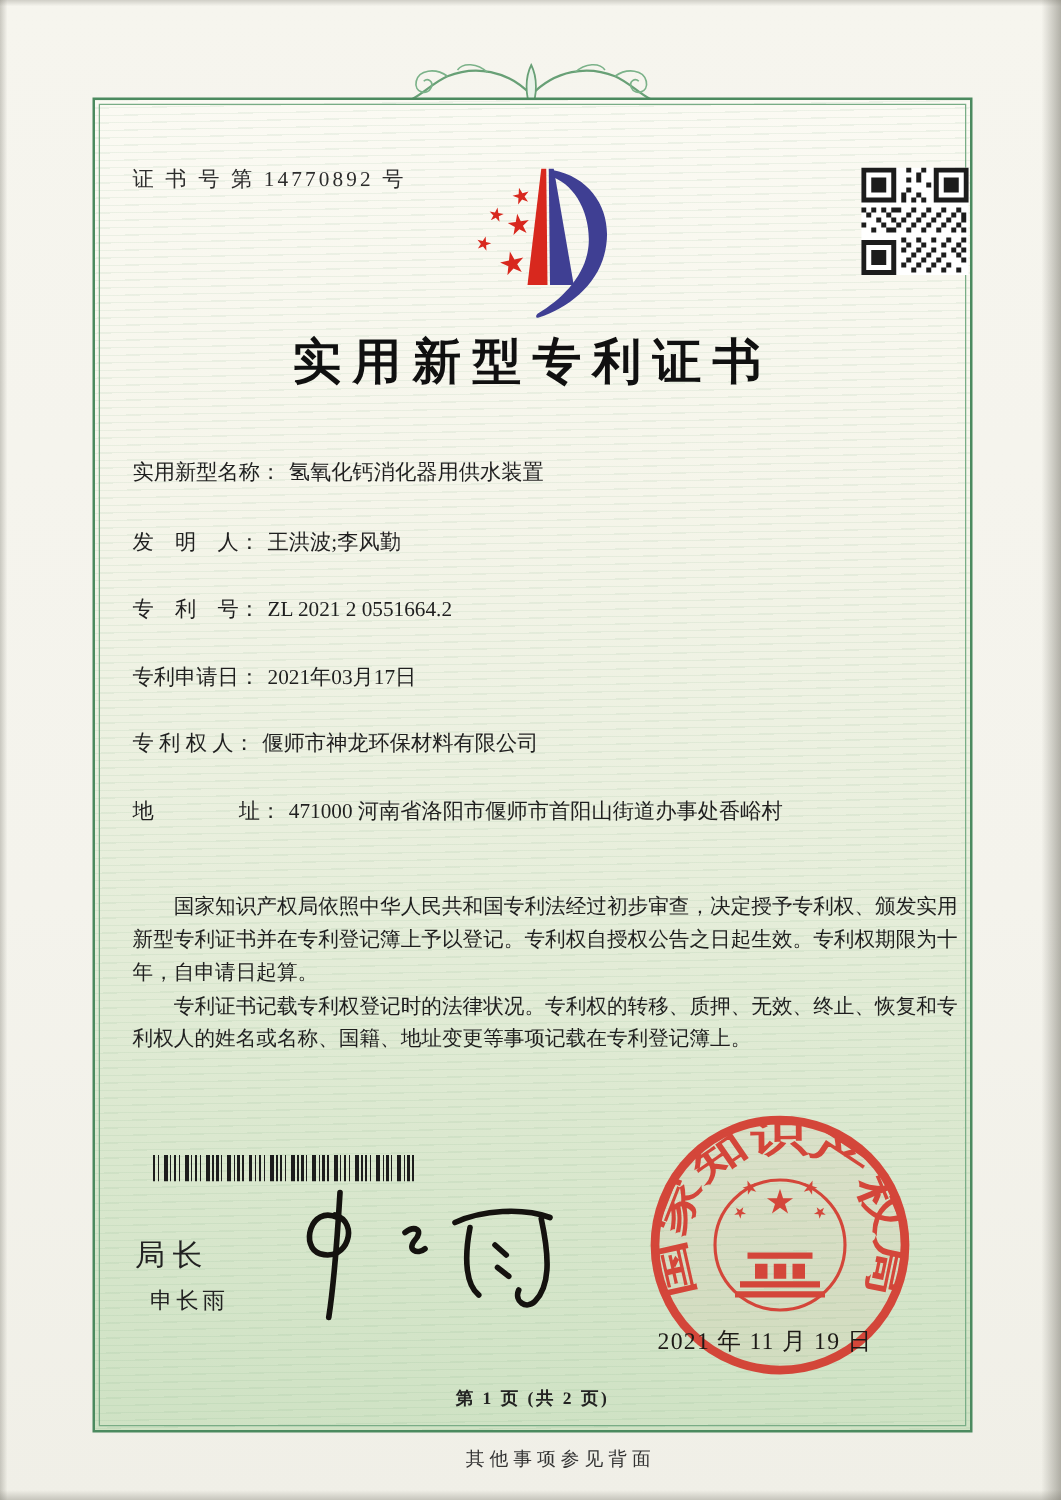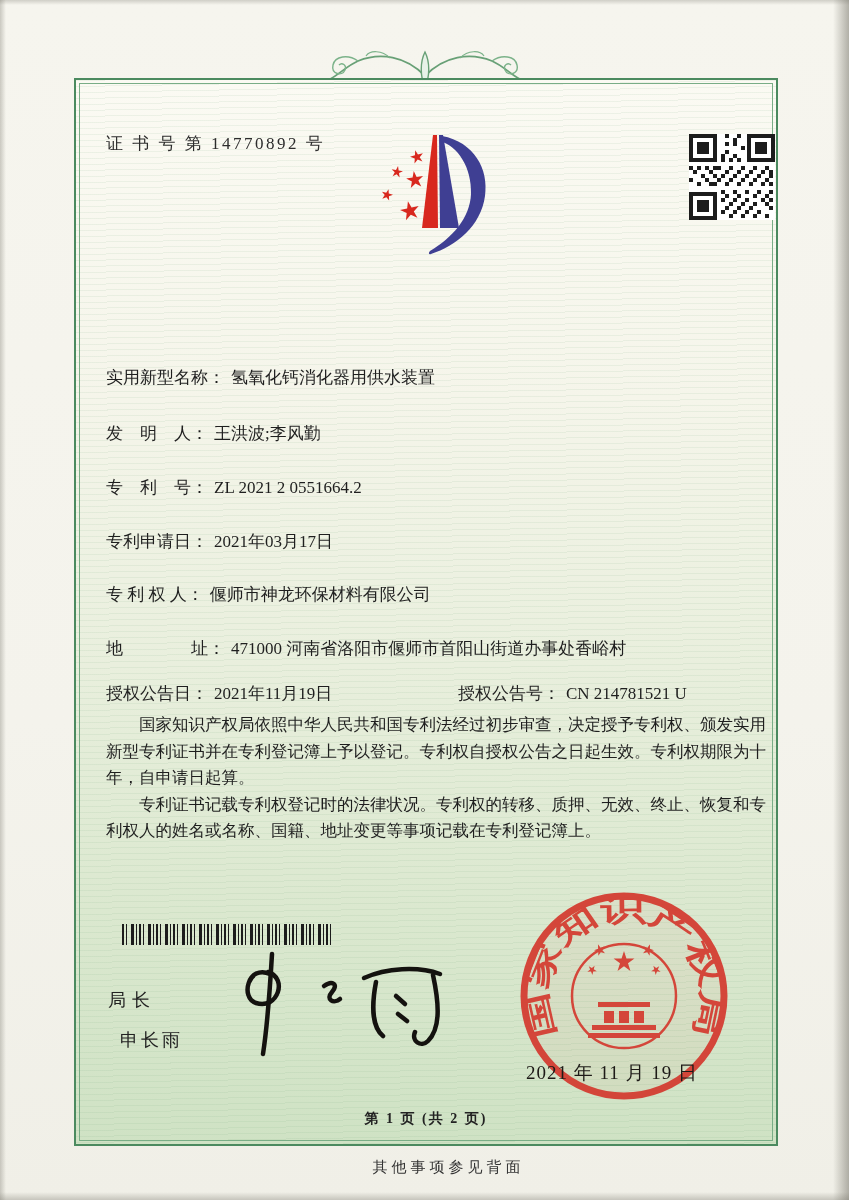--- a/index.html
+++ b/index.html
@@ -32,21 +32,21 @@
   .grant-pair{position:absolute;left:352px;top:0;}
   .paras{left:30px;top:632px;width:660px;font-size:16.5px;line-height:26.5px;
          color:#1e1e1e;text-align:justify;}
   .paras p{margin:0;text-indent:2em;}
   .barcode{left:46px;top:844px;width:212px;height:21px;
         background:repeating-linear-gradient(90deg,
           #1c1c1c 0px,#1c1c1c 2px,rgba(0,0,0,0) 2px,rgba(0,0,0,0) 4px,
           #1c1c1c 4px,#1c1c1c 5px,rgba(0,0,0,0) 5px,rgba(0,0,0,0) 9px,
           #1c1c1c 9px,#1c1c1c 12px,rgba(0,0,0,0) 12px,rgba(0,0,0,0) 14px,
           #1c1c1c 14px,#1c1c1c 15px,rgba(0,0,0,0) 15px,rgba(0,0,0,0) 17px);}
-  .director-title{left:32px;top:908px;font-size:18px;letter-spacing:6px;color:#222;}
+  .director-title{left:32px;top:908px;font-size:24px;letter-spacing:6px;color:#222;}
   .director-name{left:44px;top:948px;font-size:18px;letter-spacing:3px;color:#222;}
   .seal-date{left:450px;top:980px;font-size:19px;letter-spacing:1px;color:#1d1a17;}
   .page-note{left:0;top:1030px;width:100%;text-align:center;font-size:14px;
         letter-spacing:2px;color:#222;font-weight:bold;}
   .back-note{left:0;top:1158px;width:100%;text-align:center;font-size:15px;
         letter-spacing:4px;color:#333;position:absolute;padding-left:24px;}
   svg{display:block;}
 </style>
 </head>
 <body>
@@ -109,44 +109,39 @@
           M32 56h4v4h-4z M44 56h4v4h-4z M56 56h4v4h-4z M68 56h4v4h-4z M80 56h4v4h-4z
           M36 60h4v4h-4z M48 60h4v4h-4z M64 60h4v4h-4z M76 60h4v4h-4z
           M32 64h4v4h-4z M44 64h4v4h-4z M56 64h4v4h-4z M72 64h4v4h-4z M80 64h4v4h-4z
           M40 68h4v4h-4z M52 68h4v4h-4z M64 68h4v4h-4z M76 68h4v4h-4z
           M36 72h4v4h-4z M48 72h4v4h-4z M60 72h4v4h-4z M80 72h4v4h-4z
           M32 76h4v4h-4z M44 76h4v4h-4z M56 76h4v4h-4z M68 76h4v4h-4z
           M40 80h4v4h-4z M52 80h4v4h-4z M64 80h4v4h-4z M76 80h4v4h-4z"></path>
       </g>
     </svg>
 
+    <div class="abs title">实用新型专利证书</div>
 
     <div class="abs row" style="top:286px;">
       <span class="lab">实用新型名称：</span><span class="val">氢氧化钙消化器用供水装置</span>
     </div>
     <div class="abs row" style="top:342px;">
       <span class="lab">发　明　人：</span><span class="val">王洪波;李风勤</span>
     </div>
     <div class="abs row" style="top:396px;text-align:right;">
       <span class="lab">专　利　号：</span><span class="val">ZL 2021 2 0551664.2</span>
     </div>
     <div class="abs row" style="top:450px;">
       <span class="lab">专利申请日：</span><span class="val">2021年03月17日</span>
     </div>
     <div class="abs row" style="top:503px;">
       <span class="lab">专 利 权 人：</span><span class="val">偃师市神龙环保材料有限公司</span>
     </div>
     <div class="abs row" style="top:557px;">
       <span class="lab">地　　　　址：</span><span class="val">471000 河南省洛阳市偃师市首阳山街道办事处香峪村</span>
-    </div>
-    <div class="abs row" style="top:602px;width:660px;">
-      <span class="lab">授权公告日：</span><span class="val">2021年11月19日</span>
-      <span class="grant-pair">
-        <span class="lab">授权公告号：</span><span class="val">CN 214781521 U</span>
-      </span>
     </div>
 
     <div class="abs paras">
       <p>国家知识产权局依照中华人民共和国专利法经过初步审查，决定授予专利权、颁发实用新型专利证书并在专利登记簿上予以登记。专利权自授权公告之日起生效。专利权期限为十年，自申请日起算。</p>
       <p>专利证书记载专利权登记时的法律状况。专利权的转移、质押、无效、终止、恢复和专利权人的姓名或名称、国籍、地址变更等事项记载在专利登记簿上。</p>
     </div>
 
     <div class="abs barcode"></div>
 
     <div class="abs director-title">局长</div>

